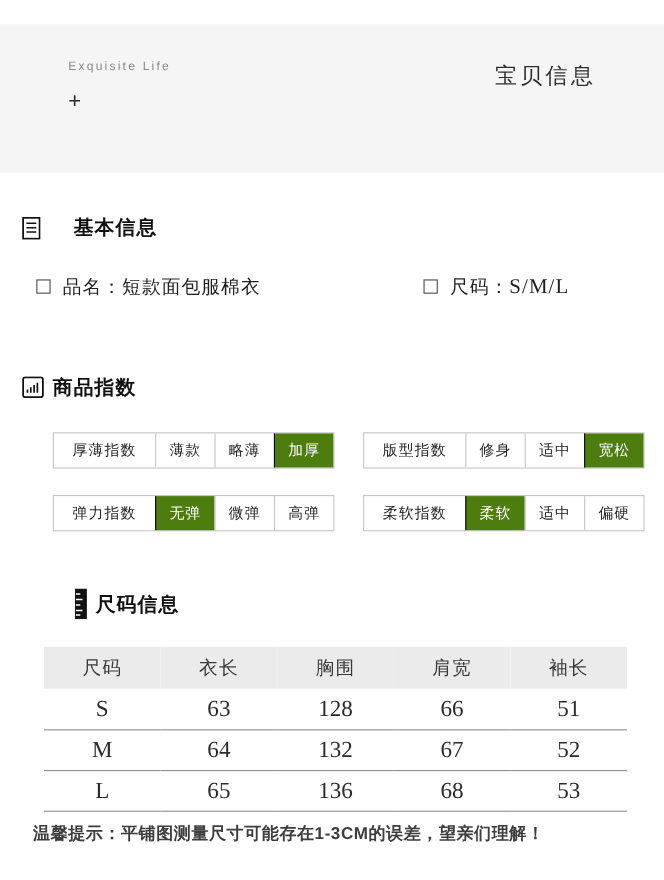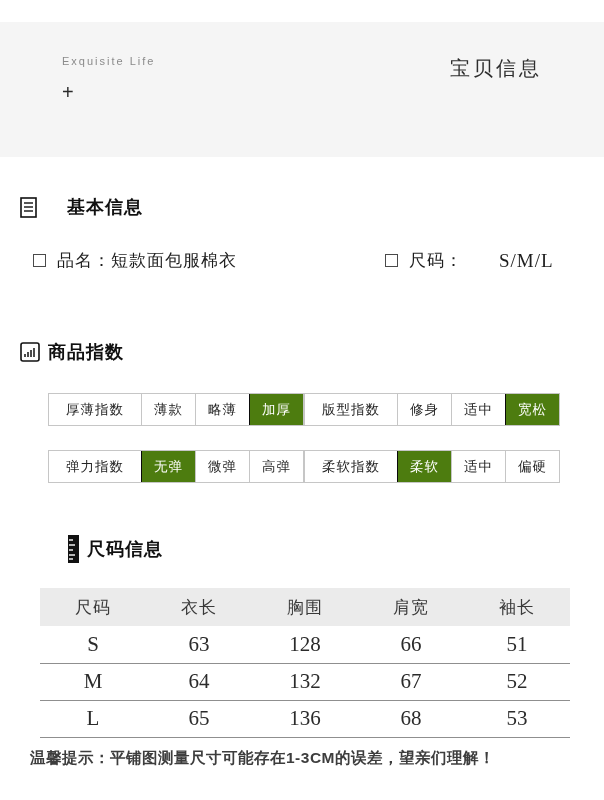--- a/index.html
+++ b/index.html
@@ -21,24 +21,24 @@
   
   .section-title-row { position: absolute; left: 20px; display: flex; align-items: center; gap: 8px; }
   .section-title { font-size: 18px; font-weight: 700; color: #111; letter-spacing: 1px; }
   .sec-icon { display: inline-flex; align-items: center; justify-content: center; }
 
   
   .field { position: absolute; display: flex; align-items: center; font-size: 17px; color: #1e1e1e; font-weight: 400; justify-content: flex-end; }
   .checkbox { display: inline-block; width: 13px; height: 13px; border: 1.5px solid #4a4a4a; margin-right: 11px; background: #fff; }
   .field .lbl { letter-spacing: 1px; }
   .field .val { letter-spacing: 1px; }
-  .serif { font-family: "Liberation Serif", "DejaVu Serif", serif; font-size: 19px; margin-left: 36px; }
+  .serif { font-family: "Liberation Serif", "DejaVu Serif", serif; font-size: 19px; }
 
   
-  .idx-row { position: absolute; left: 48px; display: flex; }
+  .idx-row { position: absolute; left: 48px; display: flex; gap: 26px; }
   .idx-table { display: flex; border: 1px solid #c6c6c6; background: #fff; }
   .idx-cell { display: flex; align-items: center; justify-content: center; height: 31px; font-size: 13.5px; color: #252525; letter-spacing: 1px; }
   .idx-cell + .idx-cell { border-left: 1px solid #c6c6c6; }
   .idx-label { width: 92px; }
   .idx-opt { width: 54px; }
   .idx-opt.sel { background: #4d7c0f; color: #ffffff; border-left-color: #0a0a0a; }
 
   
   .size-table { position: absolute; left: 40px; width: 530px; border-collapse: collapse; table-layout: fixed; }
   .size-table thead td { background: #ebebeb; height: 38px; font-size: 17px; color: #3a3a3a; text-align: center; letter-spacing: 1px; }

